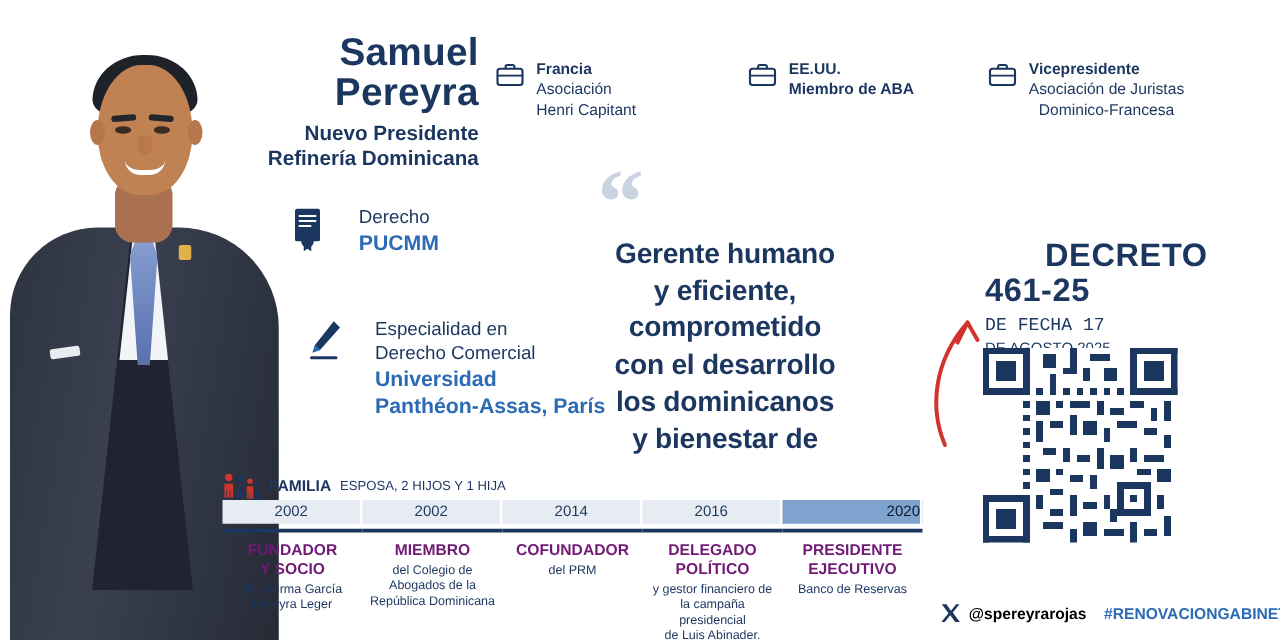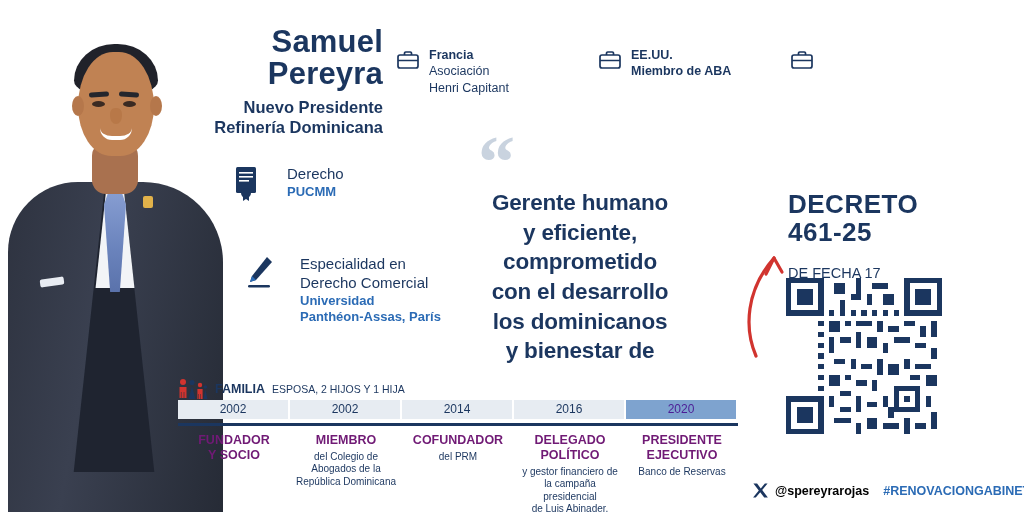--- a/index.html
+++ b/index.html
@@ -164,21 +164,21 @@
 
   
   .edu-item {
     position: absolute;
     display: flex; align-items: flex-start; gap: 25px;
   }
   .edu-item .txt .e1 {
     font-size: 15px; font-weight: 400; color: #1b365f; line-height: 1.25;
   }
   .edu-item .txt .e2 {
-    font-size: 13px; font-weight: 700; color: #2b6bb5; line-height: 1.25;
+    font-size: 17px; font-weight: 700; color: #2b6bb5; line-height: 1.25;
   }
   .icon-diploma, .icon-cap { width: 30px; height: 36px; flex: 0 0 30px; }
   #edu-derecho { left: 232px; top: 165px; }
   #edu-especialidad { left: 245px; top: 255px; }
 
   
   .quote-block {
     position: absolute;
     left: 440px; top: 140px;
     width: 280px;
@@ -194,23 +194,23 @@
     margin-top: 2px;
     font-size: 22.5px; font-weight: 700; color: #1b365f;
     line-height: 1.32; letter-spacing: -.2px;
   }
 
   
   .decreto {
     position: absolute; left: 788px; top: 190px;
     color: #1b365f; text-align: left;
   }
-  .decreto .d1 { font-size: 26px; font-weight: 700; letter-spacing: .5px; line-height: 1.08; }
+  .decreto .d1 { font-size: 26px; font-weight: 700; letter-spacing: .5px; line-height: 1.08; margin-left: 48px; }
   .decreto .d2 { font-size: 26px; font-weight: 700; letter-spacing: .5px; line-height: 1.08; }
-  .decreto .d3 { font-size: 14.5px; font-weight: 400; line-height: 1.24; margin-top: 19px; }
+  .decreto .d3 { font-size: 14.5px; font-weight: 400; line-height: 1.24; margin-top: 7px; font-family: Liberation Mono, monospace; }
   .decreto .d4 { font-size: 12px; font-weight: 400; line-height: 1.24; }
 
   .qr { position: absolute; left: 786px; top: 278px; width: 156px; height: 156px; }
   .arrow-curve { position: absolute; left: 744px; top: 240px; width: 56px; height: 120px; }
 
   
   .familia {
     position: absolute; left: 178px; top: 378px;
     display: flex; align-items: center; gap: 7px;
   }
@@ -224,21 +224,21 @@
     width: 560px; height: 96px;
     display: flex;
   }
   .tl-col { width: 112px; text-align: center; }
   .tl-year {
     height: 19px; line-height: 19px;
     font-size: 12px; font-weight: 400; color: #1b365f;
     background: #e7ecf2;
     border-right: 2px solid #ffffff;
   }
-  .tl-col.highlight .tl-year { background: #7ea3cf; color: #4c1d95; }
+  .tl-col.highlight .tl-year { background: #7ea3cf; color: #0f172a; text-align: right; }
   .tl-bar {
     height: 3px; background: #1b365f; margin-top: 4px;
   }
   .tl-title {
     margin-top: 7px;
     font-size: 12.5px; font-weight: 700; color: #701a75; line-height: 1.18;
     padding: 0 4px;
   }
   .tl-desc {
     margin-top: 3px;
@@ -312,20 +312,25 @@
       <div class="t3"></div>
     </div>
   </div>
 
   <div class="case-item" id="case-vice">
     <svg class="icon-briefcase" viewBox="0 0 24 24">
       <rect x="2" y="7" width="20" height="13" rx="2" fill="none" stroke="#1b365f" stroke-width="1.7"></rect>
       <path d="M8.5 7V5.2A1.2 1.2 0 0 1 9.7 4h4.6a1.2 1.2 0 0 1 1.2 1.2V7" fill="none" stroke="#1b365f" stroke-width="1.7"></path>
       <line x1="2" y1="12.5" x2="22" y2="12.5" stroke="#1b365f" stroke-width="1.5"></line>
     </svg>
+    <div class="txt">
+      <div class="t1">Vicepresidente</div>
+      <div class="t2">Asociación de Juristas</div>
+      <div class="t3">Dominico-Francesa</div>
+    </div>
   </div>
 
   <div class="edu-item" id="edu-derecho">
     <svg class="icon-diploma" viewBox="0 0 30 36">
       <rect x="4" y="2" width="20" height="26" rx="1.5" fill="#1b365f"></rect>
       <rect x="7" y="7" width="14" height="1.6" fill="#ffffff"></rect>
       <rect x="7" y="11" width="14" height="1.6" fill="#ffffff"></rect>
       <rect x="7" y="15" width="10" height="1.6" fill="#ffffff"></rect>
       <circle cx="14" cy="28" r="5" fill="#1b365f"></circle>
       <path d="M11 31 L11 36 L14 34 L17 36 L17 31 Z" fill="#1b365f"></path>
@@ -488,20 +493,25 @@
   </div>
 
   <div class="timeline">
     <div class="tl-col">
       <div class="tl-year">2002</div>
       <div class="tl-bar"></div>
       <div class="tl-title">
         <div>FUNDADOR</div>
         <div>Y SOCIO</div>
       </div>
+      <div class="tl-desc">
+        <div>de la firma García</div>
+        <div>Pereyra Leger</div>
+        <div></div>
+      </div>
     </div>
 
     <div class="tl-col">
       <div class="tl-year">2002</div>
       <div class="tl-bar"></div>
       <div class="tl-title">
         <div>MIEMBRO</div>
         <div></div>
       </div>
       <div class="tl-desc">

